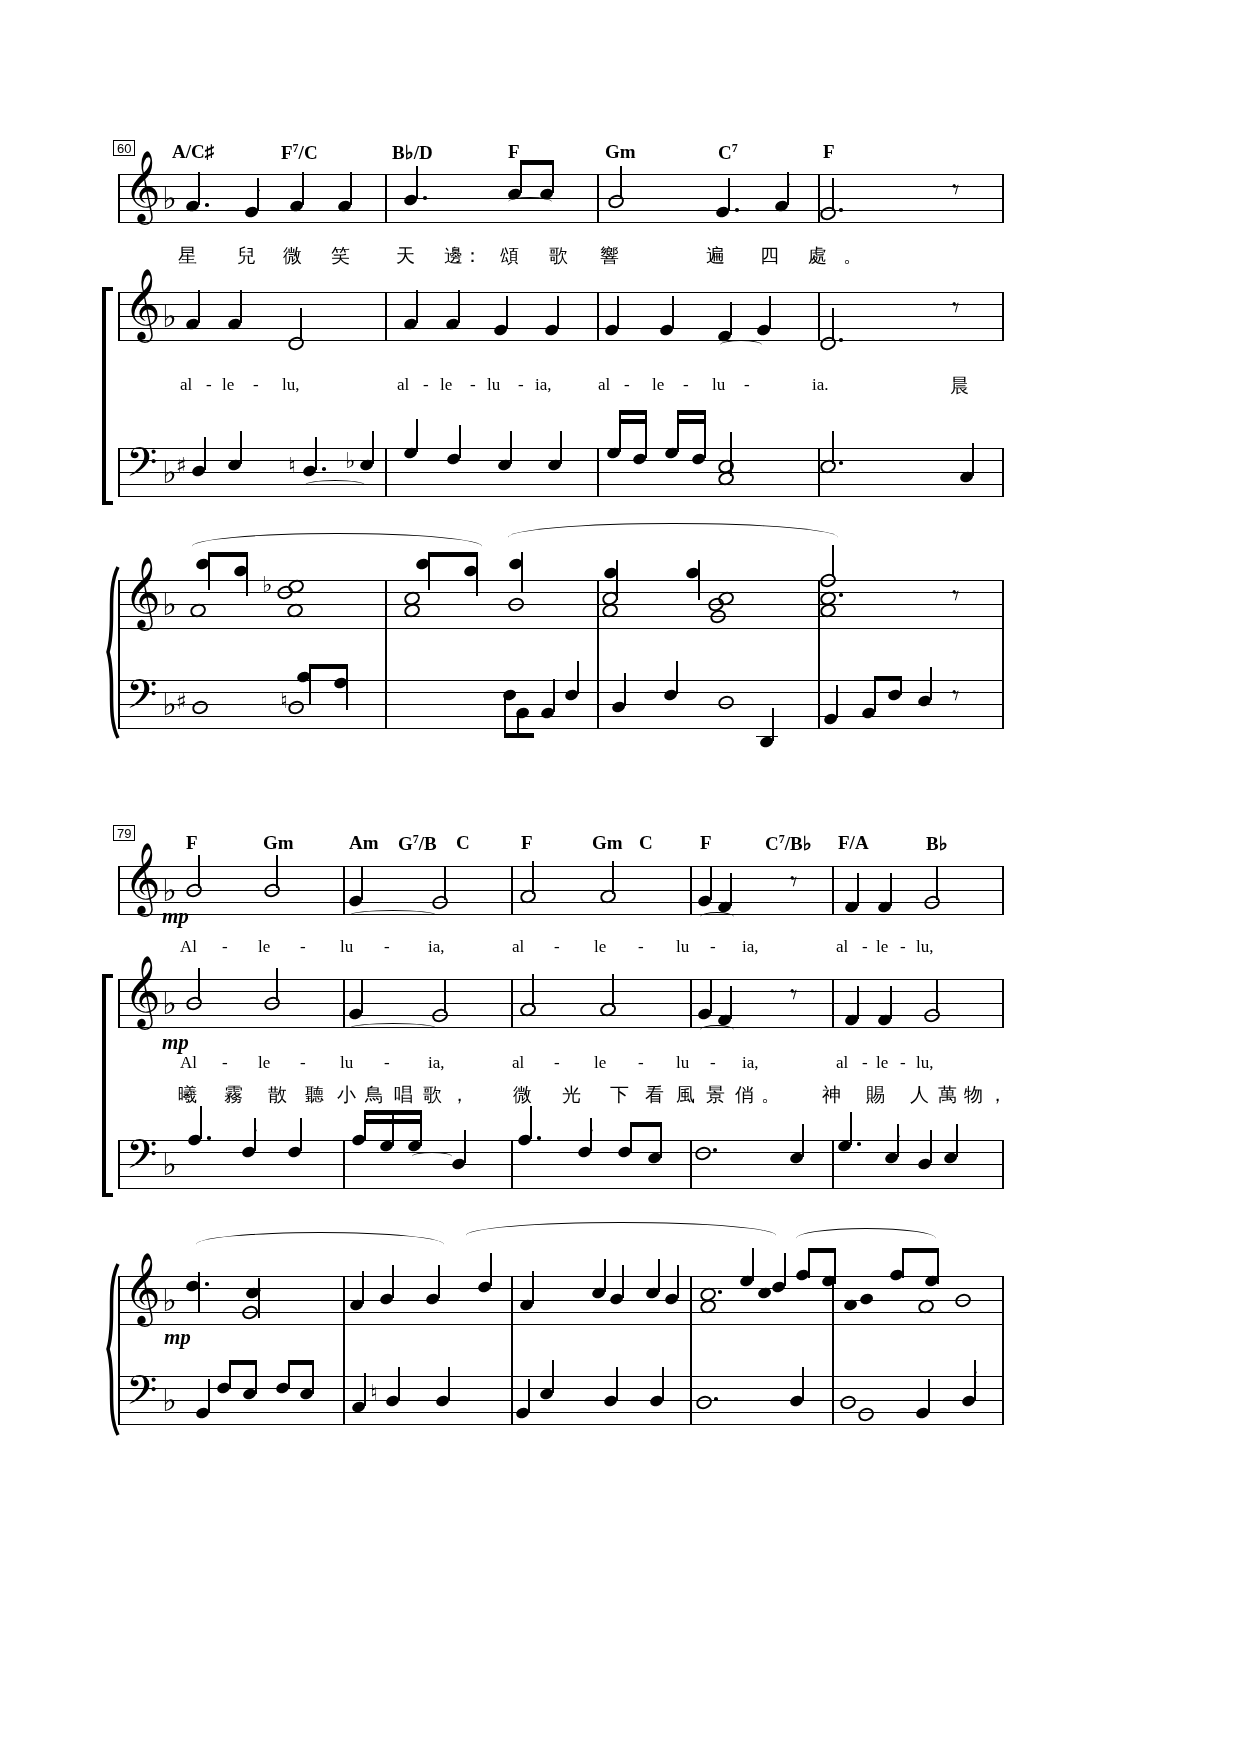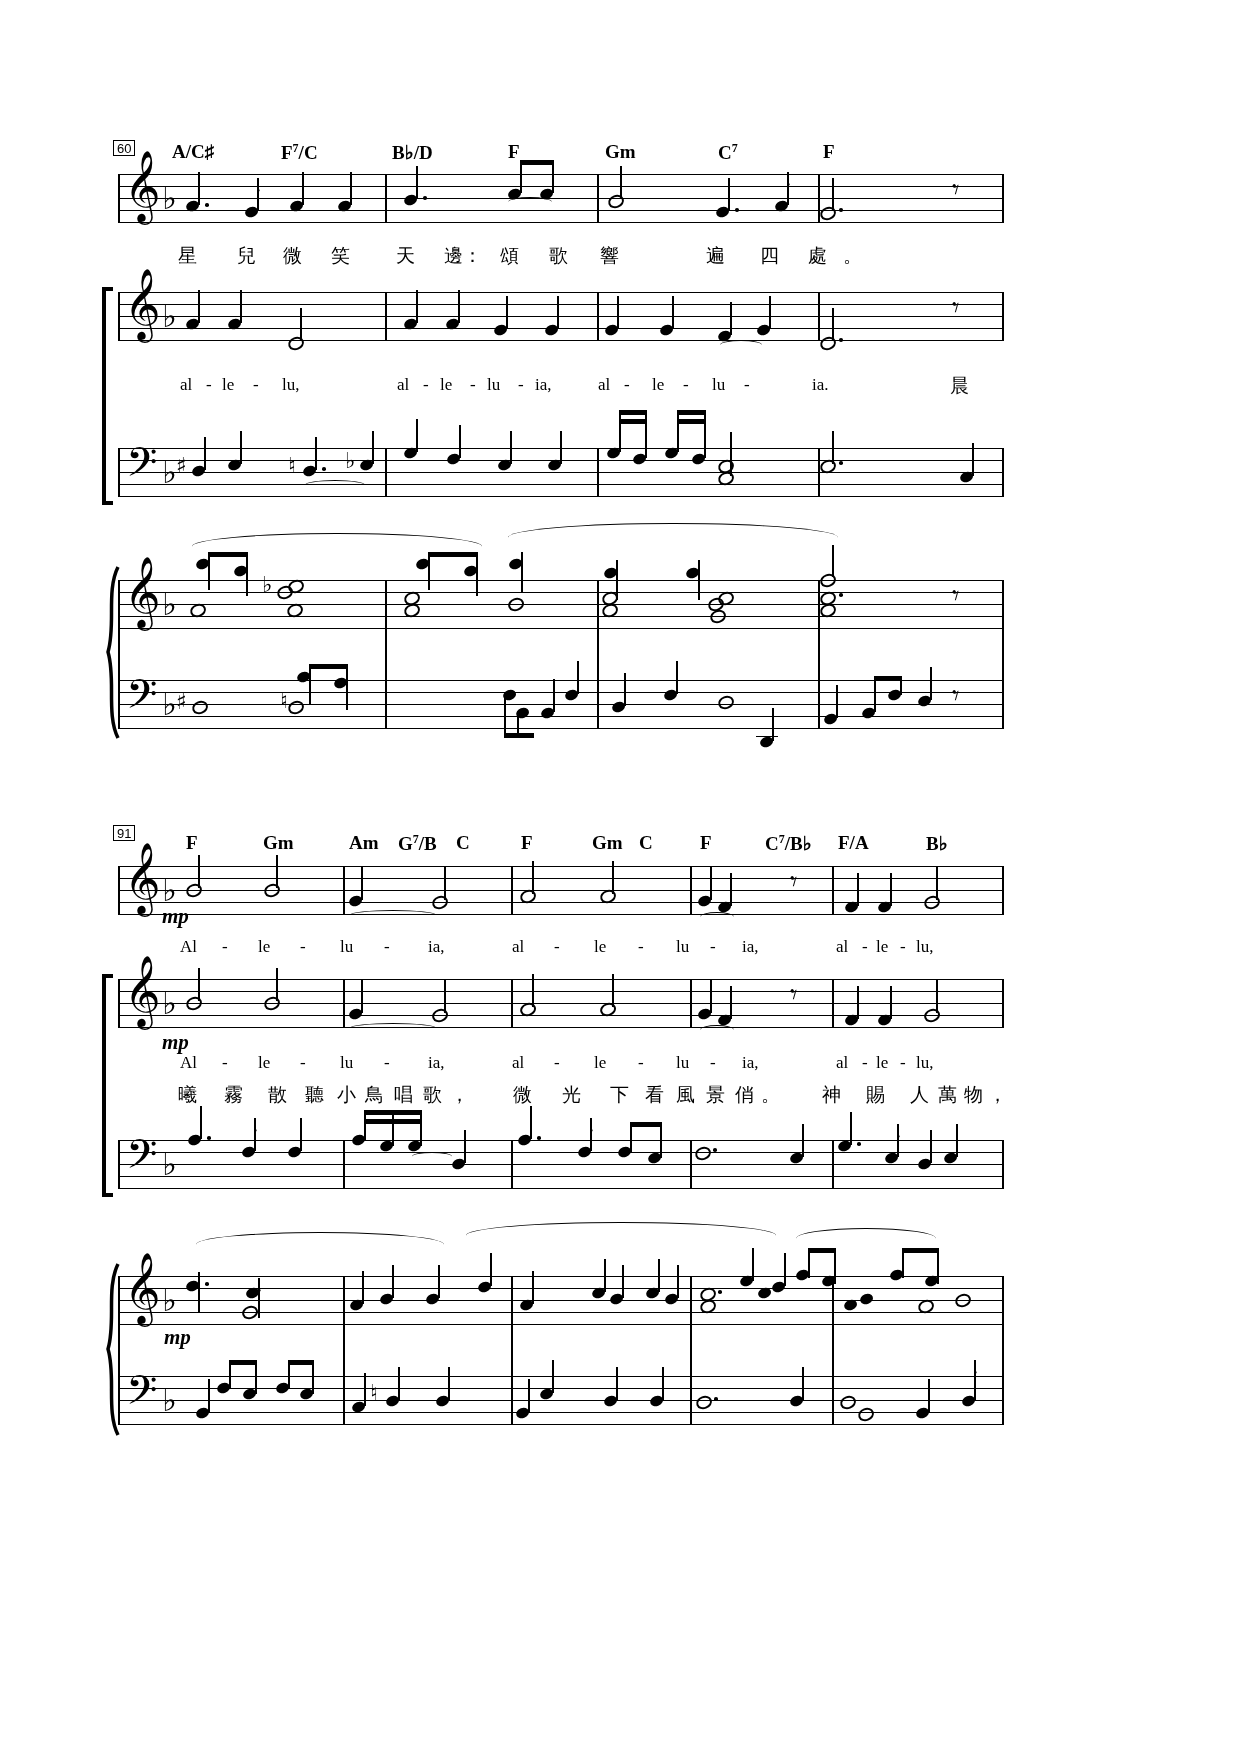--- a/index.html
+++ b/index.html
@@ -357,21 +357,21 @@
     <div class="nh" style="left:888px;top:690px;"></div>
     <div class="stem" style="left:900px;top:676px;height:19px;"></div>
     <div class="beam" style="left:874px;top:676px;width:28px;"></div>
     <div class="nh" style="left:918px;top:696px;"></div>
     <div class="stem" style="left:930px;top:667px;height:33px;"></div>
     <div class="rest" style="left:952px;top:682px;">𝄾</div>
   </div>
 
   <div class="system" style="left:0;top:0;">
 
-    <div class="meas-num" style="left:113px;top:825px;">91</div>
+    <div class="meas-num" style="left:113px;top:825px;">79</div>
 
     <div class="chord" style="left:186px;top:832px;">F</div>
     <div class="chord" style="left:263px;top:832px;">Gm</div>
     <div class="chord" style="left:349px;top:832px;">Am</div>
     <div class="chord" style="left:398px;top:832px;">G<sup>7</sup>/B</div>
     <div class="chord" style="left:456px;top:832px;">C</div>
     <div class="chord" style="left:521px;top:832px;">F</div>
     <div class="chord" style="left:592px;top:832px;">Gm</div>
     <div class="chord" style="left:639px;top:832px;">C</div>
     <div class="chord" style="left:700px;top:832px;">F</div>

